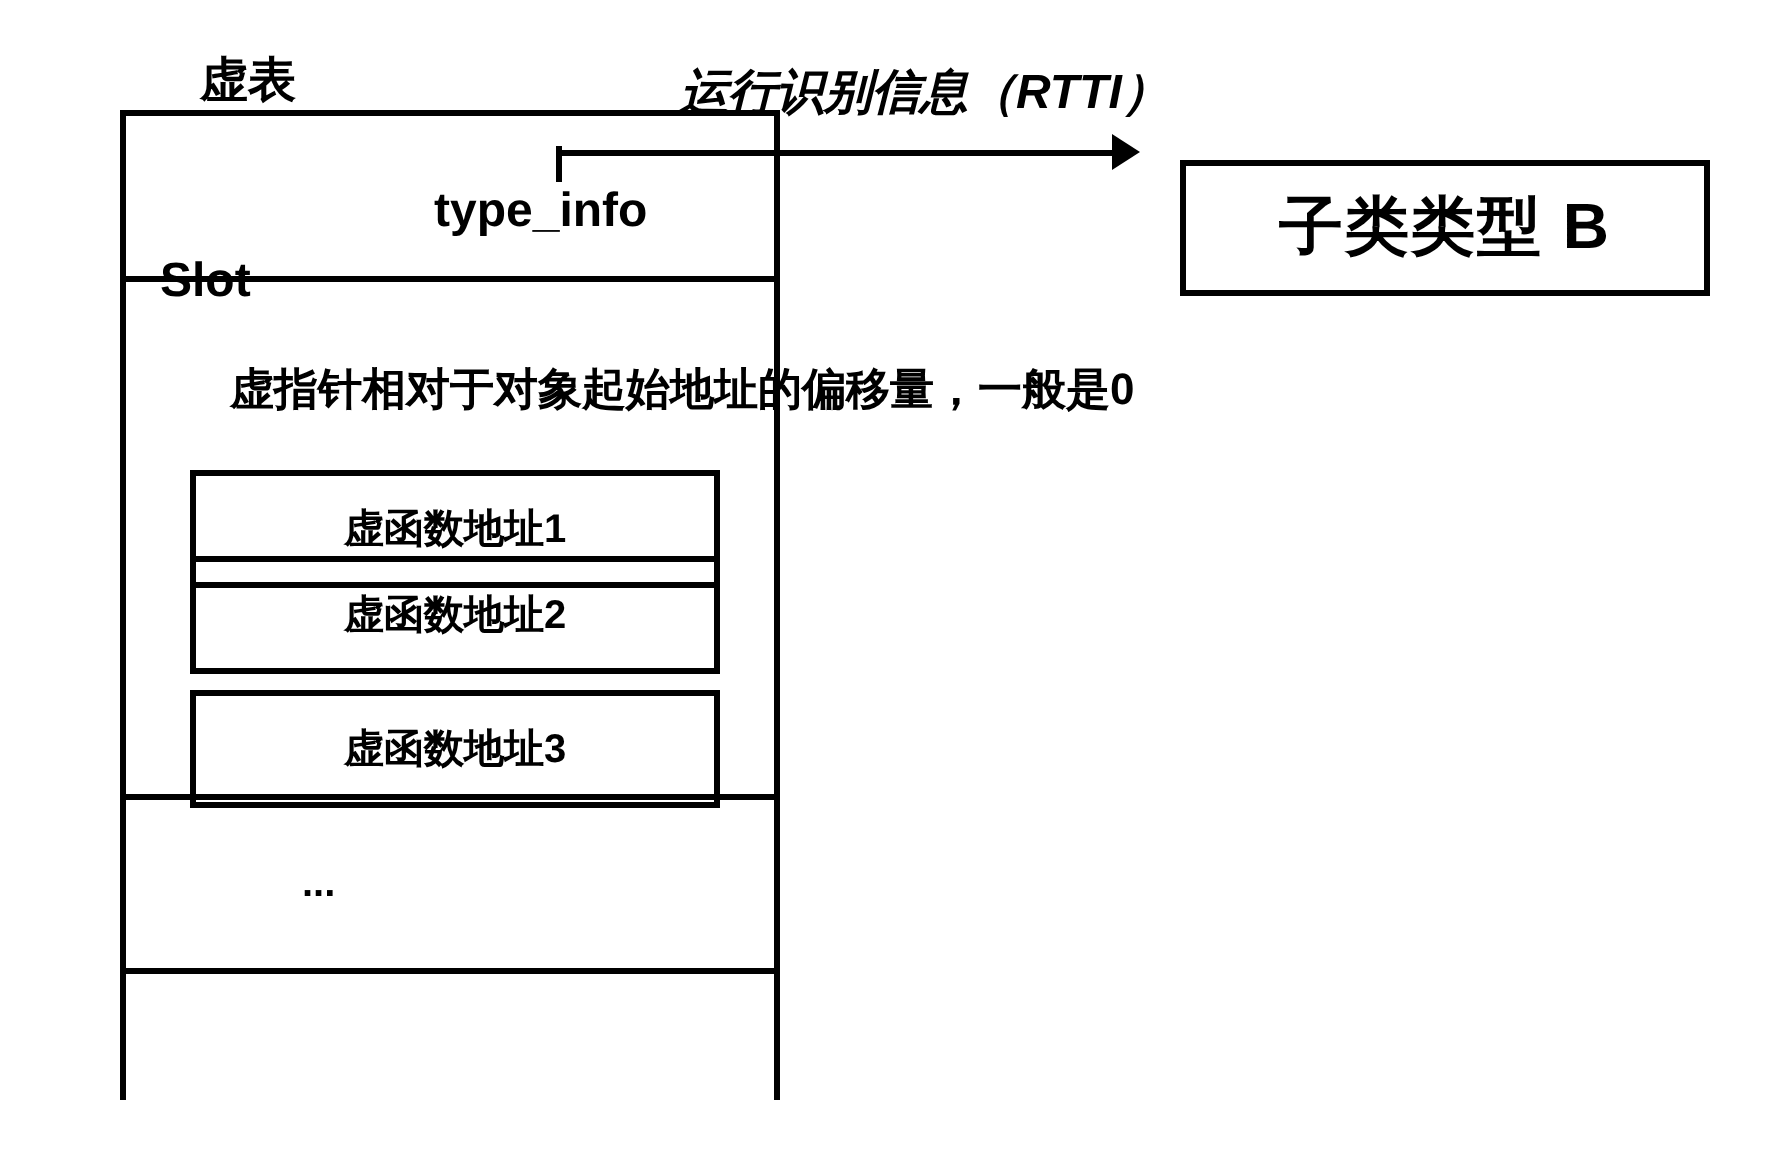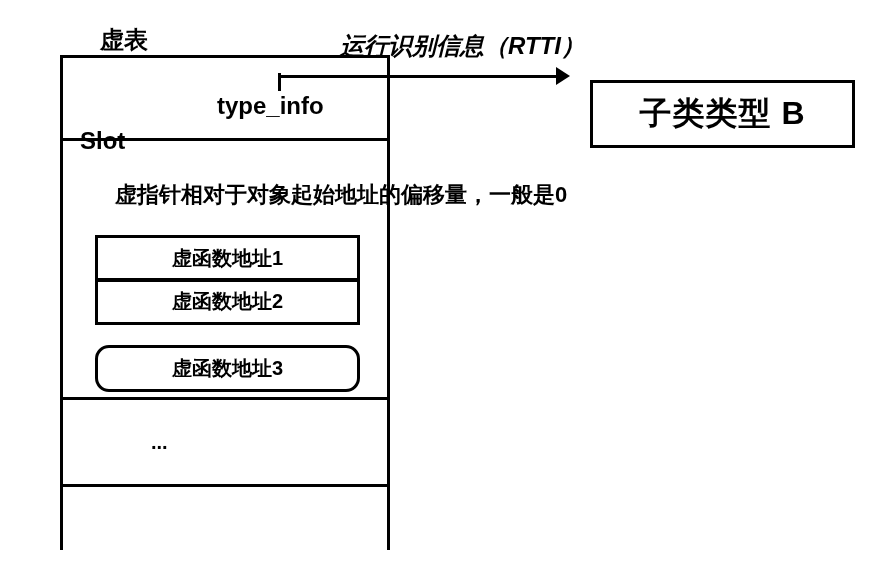--- a/index.html
+++ b/index.html
@@ -65,32 +65,32 @@
     top: 180px;
     font-weight: bold;
     font-size: 22px;
     white-space: nowrap;
     margin-left: 35px;
   }
   .func-row {
     position: absolute;
     left: 95px;
     width: 265px;
-    height: 47px;
+    height: 59px;
     border: 3px solid #000;
     box-sizing: border-box;
     display: flex;
     align-items: center;
     justify-content: center;
     font-weight: bold;
     font-size: 20px;
   }
   .func1 { top: 235px; }
   .func2 { top: 278px; }
-  .func3 { top: 345px; border-radius: 14px; }
+  .func3 { top: 345px; }
   .ellipsis-row {
     position: absolute;
     left: 63px;
     top: 397px;
     width: 324px;
     height: 90px;
     border-top: 3px solid #000;
     border-bottom: 3px solid #000;
     display: flex;
     align-items: center;

